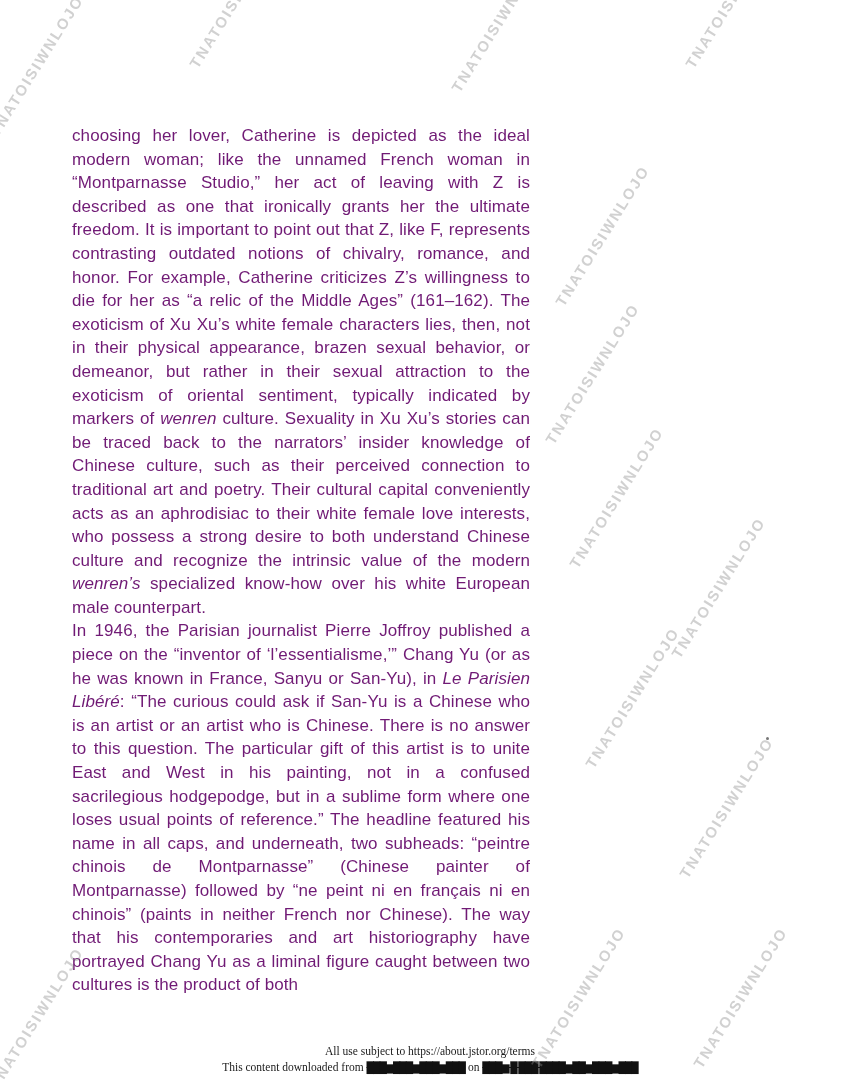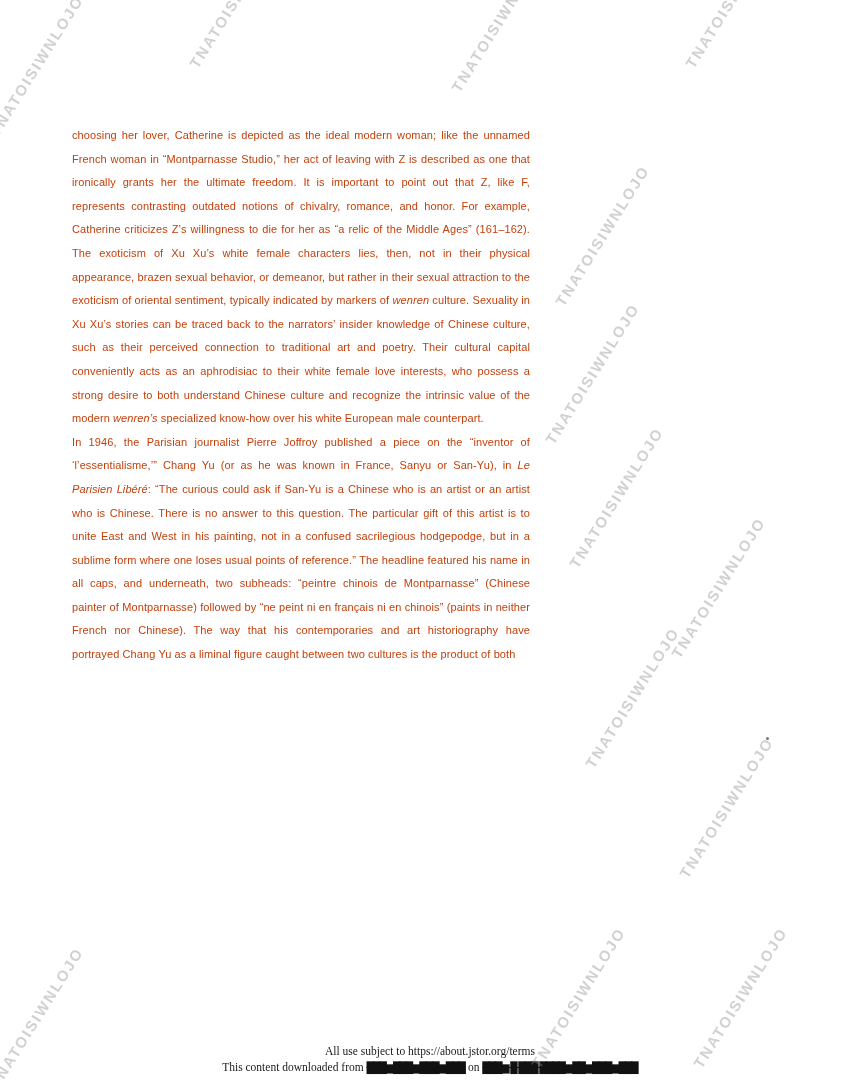--- a/index.html
+++ b/index.html
@@ -11,24 +11,24 @@
     overflow:hidden;
     font-family:"Liberation Sans", sans-serif;
     color:#1c1c1c;
   }
   .text-block{
     position:absolute;
     left:72px;top:124px;width:458px;
   }
   p.body-par{
     margin:0;
-    font-size:11px;
+    font-size:17px;
     line-height:23.6px;
     text-align:justify;
-    color:#c2410c;
+    color:#701a75;
     letter-spacing:.1px;
   }
   p.body-par em{font-style:italic;}
   h2.section-heading{
     margin:27px 0 5px 0;
     font-size:14.8px;
     line-height:23.2px;
     font-weight:bold;
     color:#141414;
     text-align:left;

